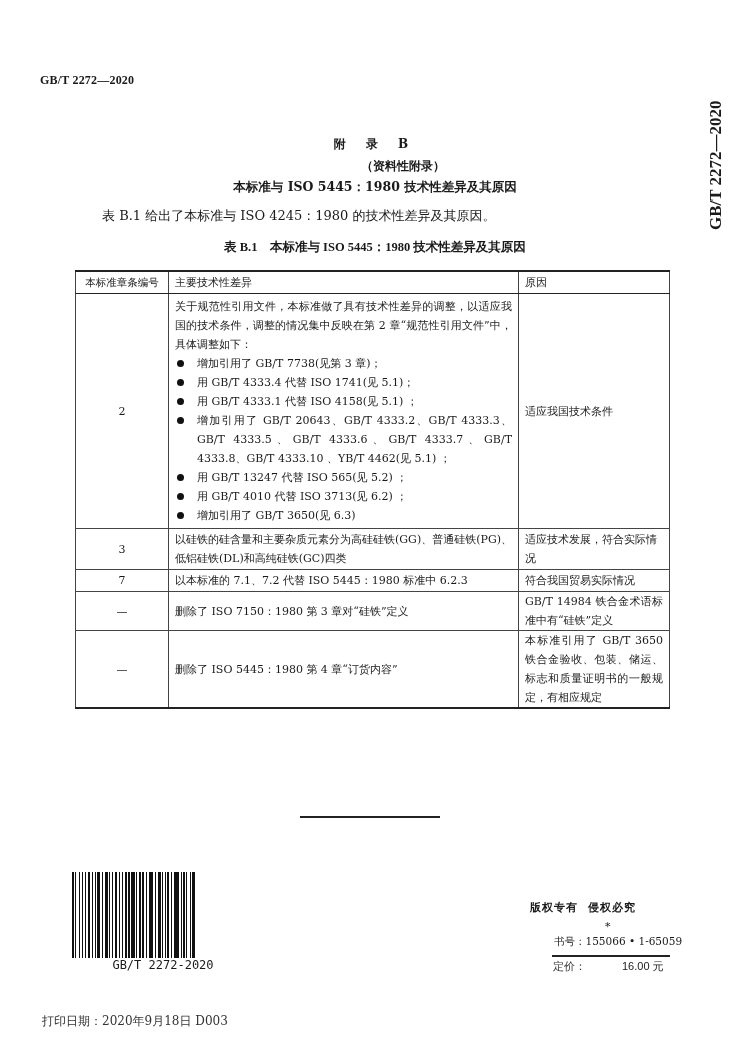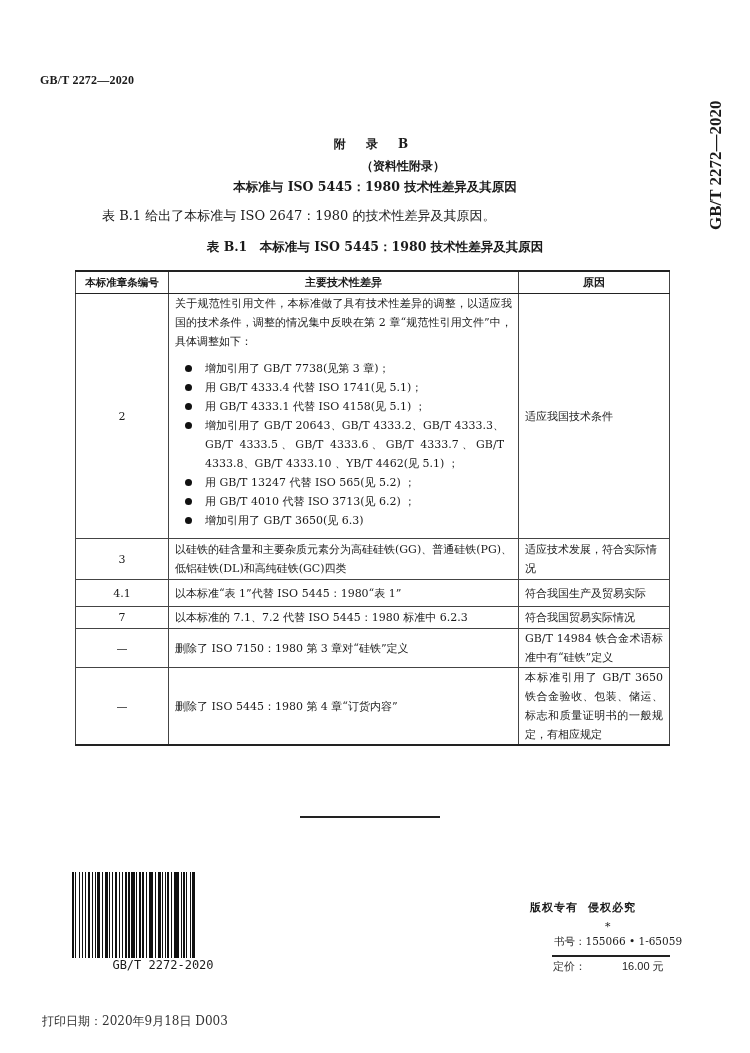--- a/index.html
+++ b/index.html
@@ -17,46 +17,46 @@
     left: 702px; top: 140px; width: 40px; height: 20px;
     font-family: "Liberation Serif", "DejaVu Serif", serif;
     font-size: 17px; font-weight: bold; white-space: nowrap;
     transform-origin: 0 0; transform: rotate(-90deg) translate(-90px, 4px);
   }
   .center { left: 0; width: 750px; text-align: center; }
   .app-title { top: 136px; font-size: 12px; font-weight: bold; letter-spacing: 8px; }
   .app-sub { top: 158px; font-size: 12px; font-weight: bold; margin-left: 28px; }
   .app-heading { top: 179px; font-size: 12.5px; font-weight: bold; }
   .intro { left: 102px; top: 207px; font-size: 13px; }
-  .table-caption { top: 239px; font-size: 12.5px; font-weight: bold; }
+  .table-caption { top: 239px; font-size: 12.5px; font-weight: bold; font-family: Liberation Serif, serif; }
 
   table.diff {
     position: absolute; left: 75px; top: 270px; width: 595px;
     border-collapse: collapse; font-size: 11px; line-height: 19px;
     border-top: 2px solid #222; border-bottom: 2px solid #222;
     border-left: 1.5px solid #333; border-right: 1.5px solid #333;
   }
   table.diff td, table.diff th {
     border: 1px solid #444; padding: 0 6px; vertical-align: middle;
   }
-  table.diff th { font-weight: bold; height: 21px; border-bottom: 1.5px solid #222; }
+  table.diff th { font-weight: normal; height: 21px; border-bottom: 1.5px solid #222; }
   table.diff th.c1 { padding: 0 1px; font-size: 10.5px; }
   .c1 { width: 80px; text-align: center; }
   .c2 { width: 337px; text-align: left; }
   .c3 { text-align: left; }
-  th.c2, th.c3 { text-align: center; }
+  th.c2, th.c3 { text-align: left; }
   .r2 { height: 235px; }
   .r3 { height: 41px; }
   .r41 { height: 27px; }
   .r42 { height: 36px; }
   .r7 { height: 22px; }
   .rd1 { height: 39px; }
   .rd2 { height: 74px; }
   .cell-text { display: block; }
-  ul.bullets { list-style: none; margin: 8px; padding: 0; }
+  ul.bullets { list-style: none; margin: 0; padding: 0; }
   ul.bullets li { position: relative; padding-left: 22px; }
   ul.bullets li::before {
     content: ""; position: absolute; left: 2px; top: 6px;
     width: 7px; height: 7px; border-radius: 50%; background: #111;
   }
   .justify { text-align: justify; }
 
   .end-line { left: 300px; top: 816px; width: 140px; height: 2px; background: #222; }
 
   .barcode { left: 72px; top: 872px; width: 182px; height: 86px; display: flex; align-items: stretch; }
@@ -77,21 +77,21 @@
 </style>
 </head>
 <body>
 
 <div class="abs hdr-code">GB/T 2272—2020</div>
 <div class="abs side-code">GB/T 2272—2020</div>
 
 <div class="abs center app-title">附 录 B</div>
 <div class="abs center app-sub">（资料性附录）</div>
 <div class="abs center app-heading">本标准与 ISO 5445：1980 技术性差异及其原因</div>
-<div class="abs intro">表 B.1 给出了本标准与 ISO 2647：1980 的技术性差异及其原因。</div>
+<div class="abs intro">表 B.1 给出了本标准与 ISO 4245：1980 的技术性差异及其原因。</div>
 <div class="abs center table-caption">表 B.1　本标准与 ISO 5445：1980 技术性差异及其原因</div>
 
 <table class="diff">
   <thead>
     <tr>
       <th class="c1">本标准章条编号</th>
       <th class="c2">主要技术性差异</th>
       <th class="c3">原因</th>
     </tr>
   </thead>
@@ -110,25 +110,20 @@
           <li>增加引用了 GB/T 3650(见 6.3)</li>
         </ul>
       </td>
       <td class="c3">适应我国技术条件</td>
     </tr>
     <tr class="r3">
       <td class="c1">3</td>
       <td class="c2 justify">以硅铁的硅含量和主要杂质元素分为高硅硅铁(GG)、普通硅铁(PG)、低铝硅铁(DL)和高纯硅铁(GC)四类</td>
       <td class="c3">适应技术发展，符合实际情况</td>
     </tr>
-    <tr class="r41">
-      <td class="c1">4.1</td>
-      <td class="c2">以本标准“表 1”代替 ISO 5445：1980“表 1”</td>
-      <td class="c3">符合我国生产及贸易实际</td>
-    </tr>
     <tr class="r7">
       <td class="c1">7</td>
       <td class="c2">以本标准的 7.1、7.2 代替 ISO 5445：1980 标准中 6.2.3</td>
       <td class="c3">符合我国贸易实际情况</td>
     </tr>
     <tr class="rd1">
       <td class="c1">—</td>
       <td class="c2">删除了 ISO 7150：1980 第 3 章对“硅铁”定义</td>
       <td class="c3 justify">GB/T 14984 铁合金术语标准中有“硅铁”定义</td>
     </tr>

